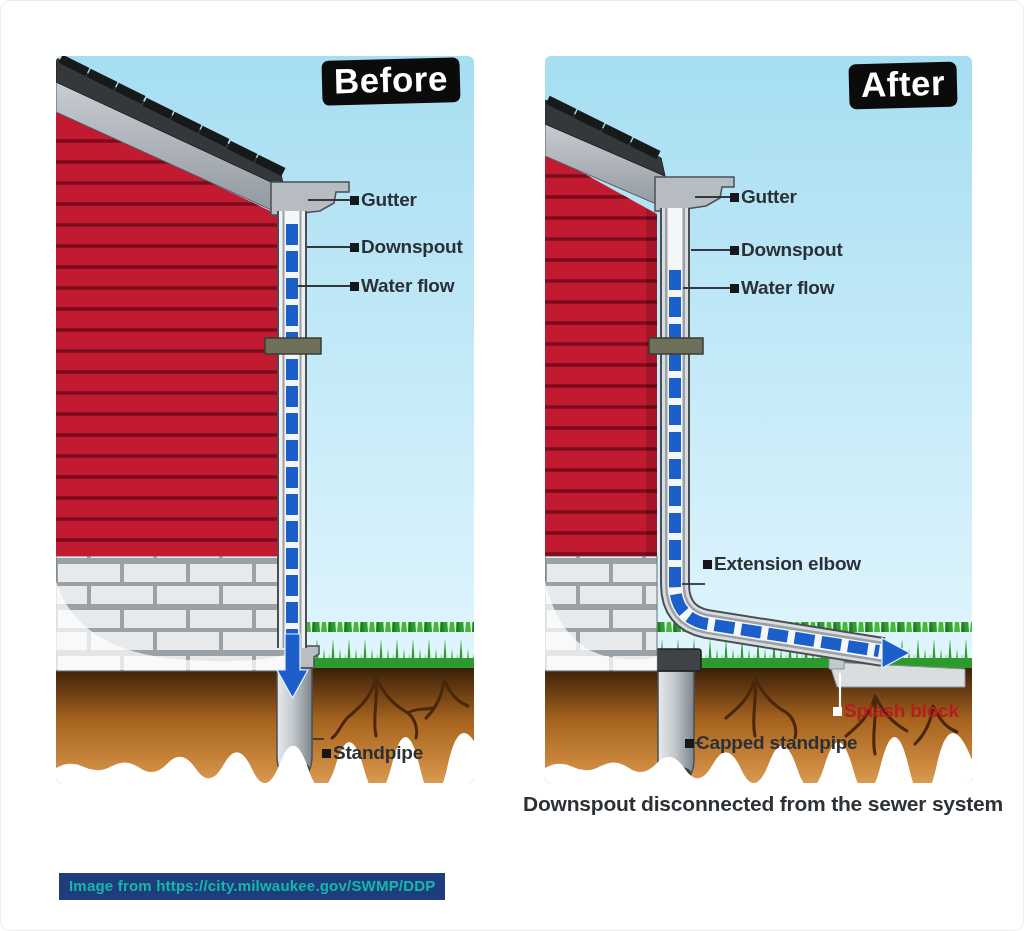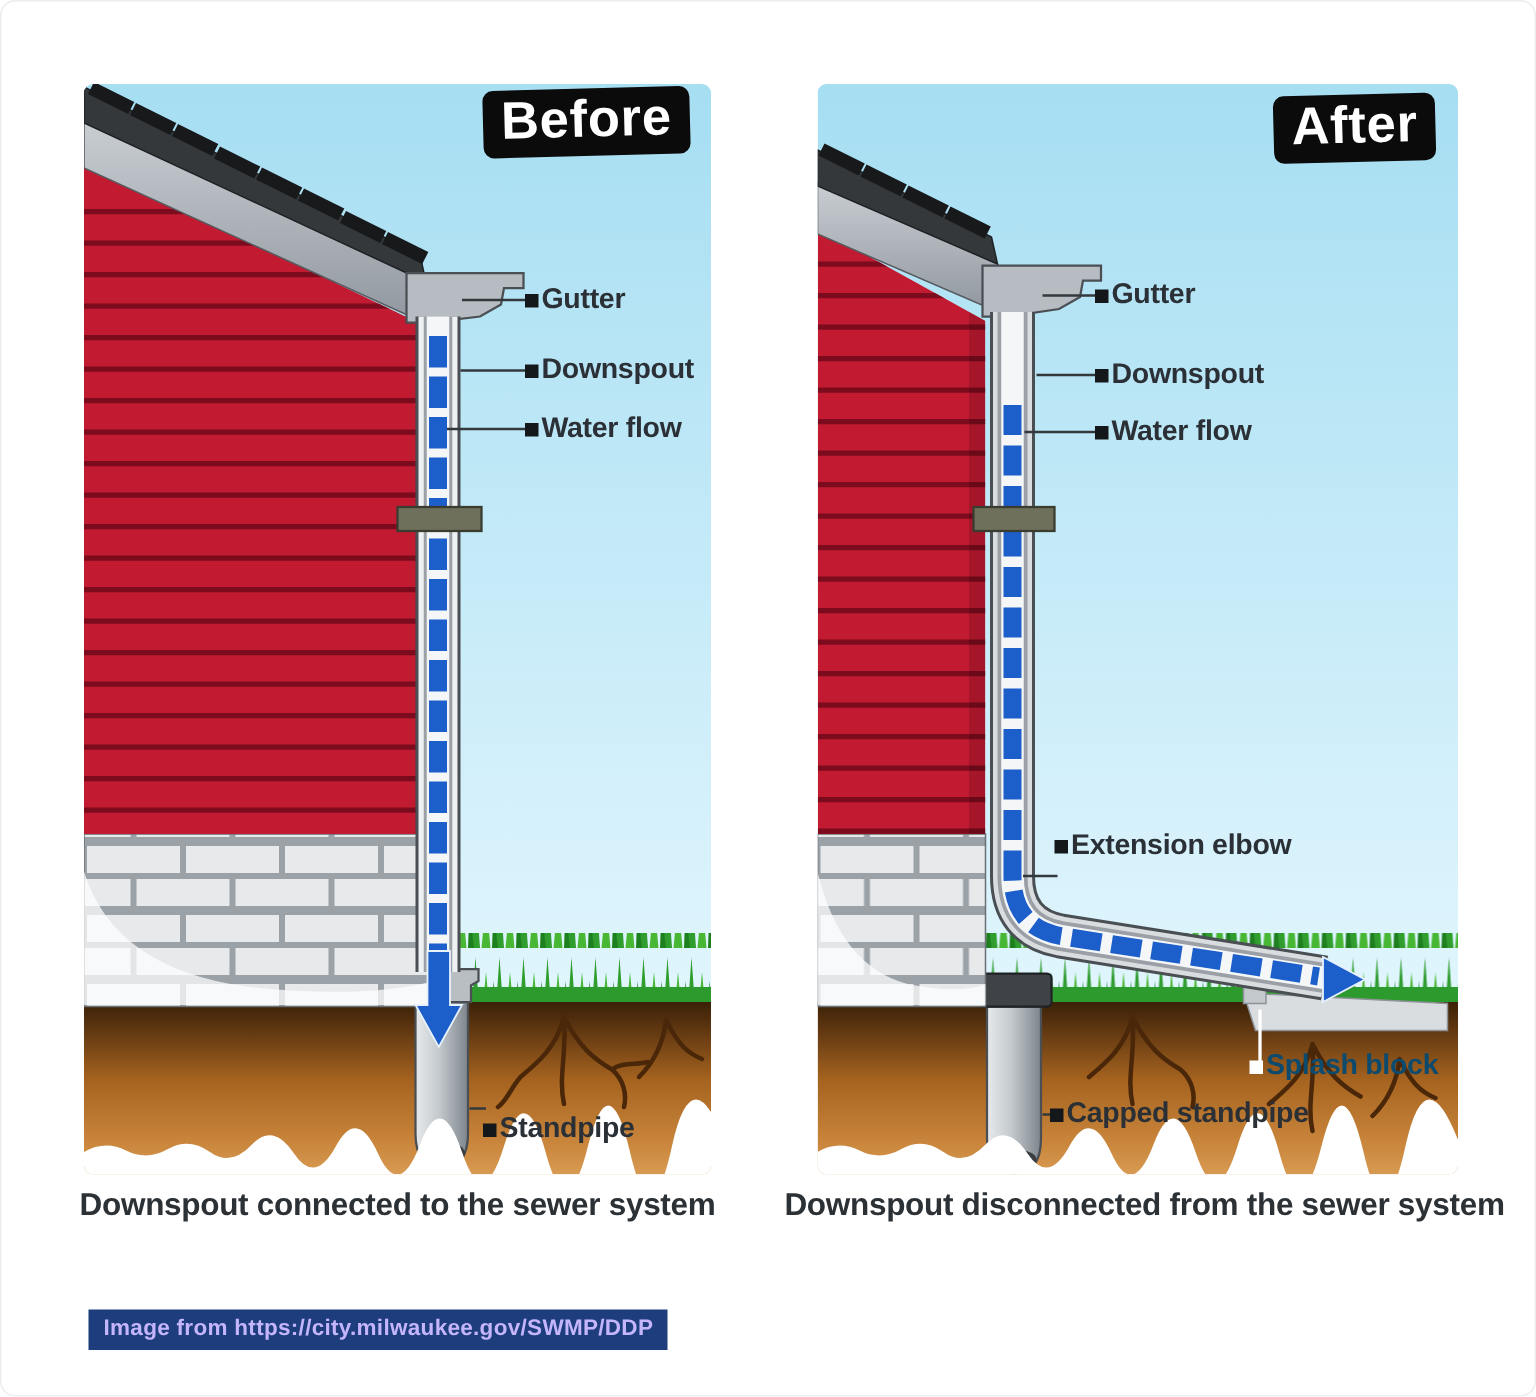--- a/index.html
+++ b/index.html
@@ -17,30 +17,30 @@
     font-size:35px;line-height:1;padding:3px 12px 7px;border-radius:7px;
     transform:rotate(-1.5deg);letter-spacing:0.5px;
   }
   #title-before{left:266px;top:3px;}
   #title-after{left:304px;top:7px;}
   .lbl{
     position:absolute;display:flex;align-items:center;gap:2px;height:20px;
     font-size:19px;font-weight:bold;color:#2b3036;white-space:nowrap;letter-spacing:-0.2px;
   }
   .bullet{width:9px;height:9px;background:#15181b;flex:0 0 auto;}
-  .lbl.white{color:#0c4a6e;}
+  .lbl.white{color:#b91c1c;}
   .lbl.white .bullet{background:#ffffff;}
   .caption{
     position:absolute;top:791px;transform:translateX(-50%);white-space:nowrap;
     font-size:21px;font-weight:bold;color:#2c3136;letter-spacing:-0.2px;
   }
   #caption-before{left:264px;}
   #caption-after{left:762px;}
   .attribution{
-    position:absolute;left:58px;top:872px;background:#1d3d7c;color:#c4b5fd;
+    position:absolute;left:58px;top:872px;background:#1d3d7c;color:#14b8a6;
     font-size:15px;font-weight:bold;padding:4px 10px 6px;letter-spacing:0.2px;white-space:nowrap;
   }
 </style>
 </head>
 <body>
 
 <div class="page">
 
   <section class="panel" id="panel-before">
     <svg width="418" height="727" viewBox="0 0 418 727">
@@ -162,21 +162,20 @@
     </div>
     <div class="lbl" style="left:294px;top:220px;">
       <span class="bullet"></span>
       <span>Water flow</span>
     </div>
     <div class="lbl" style="left:266px;top:687px;align-items:center;">
       <span class="bullet"></span>
       <span>Standpipe</span>
     </div>
   </section>
-  <div class="caption" id="caption-before">Downspout connected to the sewer system</div>
 
   <section class="panel" id="panel-after">
     <svg width="427" height="727" viewBox="0 0 427 727">
       <defs>
         <linearGradient id="skyR" x1="0" y1="0" x2="0" y2="1">
           <stop offset="0" stop-color="#a6def2"></stop>
             <stop offset="1" stop-color="#ecfaff"></stop>
         </linearGradient>
         <linearGradient id="soilR" x1="0" y1="0" x2="0" y2="1">
           <stop offset="0" stop-color="#3a2106"></stop>
@@ -297,21 +296,21 @@
       <span>Water flow</span>
     </div>
     <div class="lbl" style="left:158px;top:498px;">
       <span class="bullet"></span>
       <span>Extension elbow</span>
     </div>
     <div class="lbl white" style="left:288px;top:645px;">
       <span class="bullet"></span>
       <span>Splash block</span>
     </div>
-    <div class="lbl" style="left:155px;top:677px;">
+    <div class="lbl" style="left:140px;top:677px;">
       <span class="bullet"></span>
       <span>Capped standpipe</span>
     </div>
   </section>
   <div class="caption" id="caption-after">Downspout disconnected from the sewer system</div>
 
   <div class="attribution">Image from https://city.milwaukee.gov/SWMP/DDP</div>
 
 </div>
 

